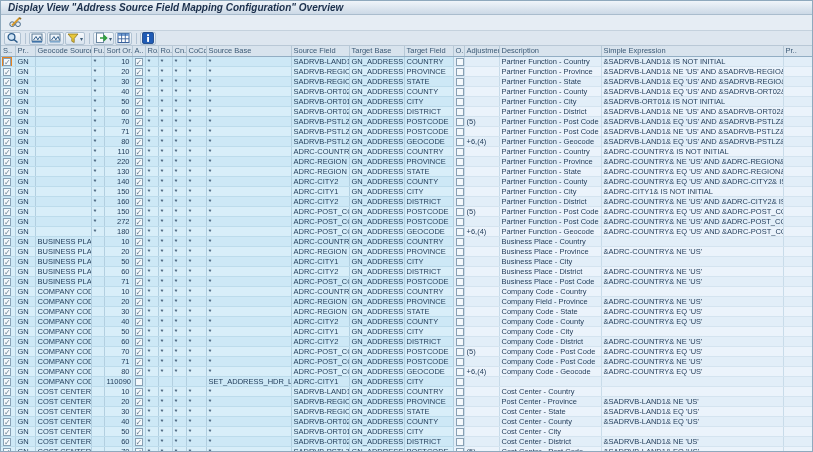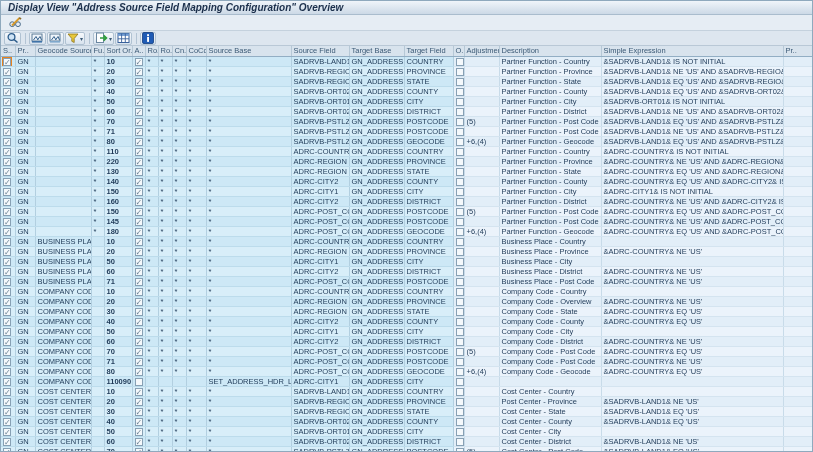--- a/index.html
+++ b/index.html
@@ -24,21 +24,21 @@
   table{table-layout:fixed;border-collapse:collapse;width:813px;}
   th{height:10px;background:#d8e3ed;border-right:1px solid #b6c8d6;border-bottom:1px solid #92aec4;
     font-size:7.5px;font-weight:normal;color:#3c5a76;text-align:left;padding:0 2px;
     white-space:nowrap;overflow:hidden;line-height:9px;}
   td{height:10px;font-size:7.5px;line-height:9px;padding:0 2px;white-space:nowrap;
     overflow:hidden;vertical-align:middle;}
   td.lb{border-right:1px solid #b2cfe0;border-bottom:1px solid #bcdcec;background:#cde8f6;}
   td.rb{border-right:1px solid #c8dbe9;border-bottom:1px solid #d4e4f0;background:#e2eef8;}
   tr.alt td.lb{background:#d8eef9;}
   tr.alt td.rb{background:#ebf3fb;}
-  td.num{text-align:left;font-weight:bold;}
+  td.num{text-align:right;}
   .cb{width:8px;height:8px;border:1px solid #87a0b4;background:#f5f9fc;display:inline-block;
     position:relative;vertical-align:middle;}
   .cb.checked::after{content:"\2713";position:absolute;left:0;top:-1px;font-size:8px;
     line-height:9px;color:#6b8094;}
   .cb.focus{outline:1.5px solid #e8821e;}
   svg{display:block;}
 </style>
 </head>
 <body>
 
@@ -489,21 +489,21 @@
           <td class="rb">(5)</td>
           <td class="rb">Partner Function - Post Code</td>
           <td class="rb">&amp;ADRC-COUNTRY&amp; EQ 'US' AND &amp;ADRC-POST_CODE1&amp; IS NOT INI_</td>
           <td class="rb"></td>
         </tr>
         <tr>
           <td class="lb"><span class="cb checked"></span></td>
           <td class="lb">GN</td>
           <td class="lb"></td>
           <td class="lb">*</td>
-          <td class="lb num">145</td>
+          <td class="lb num">272</td>
           <td class="lb"><span class="cb checked"></span></td>
           <td class="lb">*</td>
           <td class="lb">*</td>
           <td class="lb">*</td>
           <td class="lb">*</td>
           <td class="lb">*</td>
           <td class="lb">ADRC-POST_COD_</td>
           <td class="lb">GN_ADDRESS</td>
           <td class="lb">POSTCODE</td>
           <td class="rb"><span class="cb"></span></td>
@@ -669,21 +669,21 @@
           <td class="lb">*</td>
           <td class="lb">*</td>
           <td class="lb">*</td>
           <td class="lb">*</td>
           <td class="lb">*</td>
           <td class="lb">ADRC-REGION</td>
           <td class="lb">GN_ADDRESS</td>
           <td class="lb">PROVINCE</td>
           <td class="rb"><span class="cb"></span></td>
           <td class="rb"></td>
-          <td class="rb">Company Code - Overview</td>
+          <td class="rb">Company Field - Province</td>
           <td class="rb">&amp;ADRC-COUNTRY&amp; NE 'US'</td>
           <td class="rb"></td>
         </tr>
         <tr class="alt">
           <td class="lb"><span class="cb checked"></span></td>
           <td class="lb">GN</td>
           <td class="lb">COMPANY CODE</td>
           <td class="lb"></td>
           <td class="lb num">30</td>
           <td class="lb"><span class="cb checked"></span></td>

